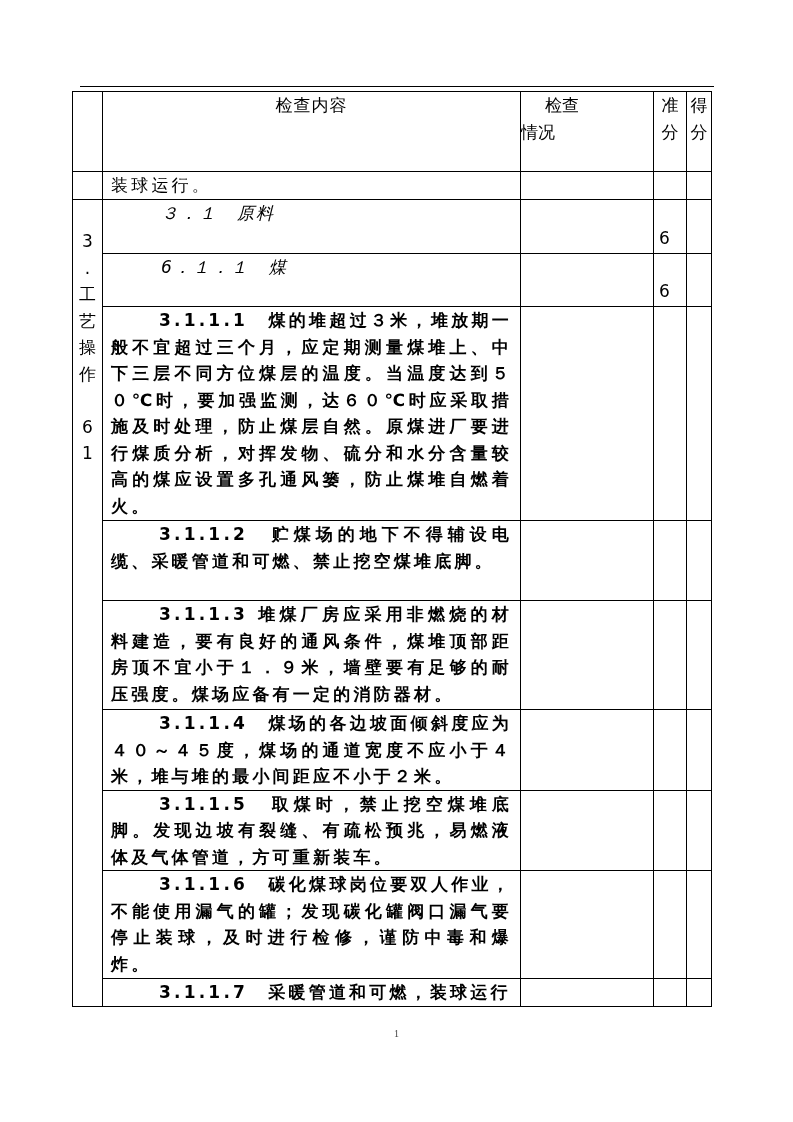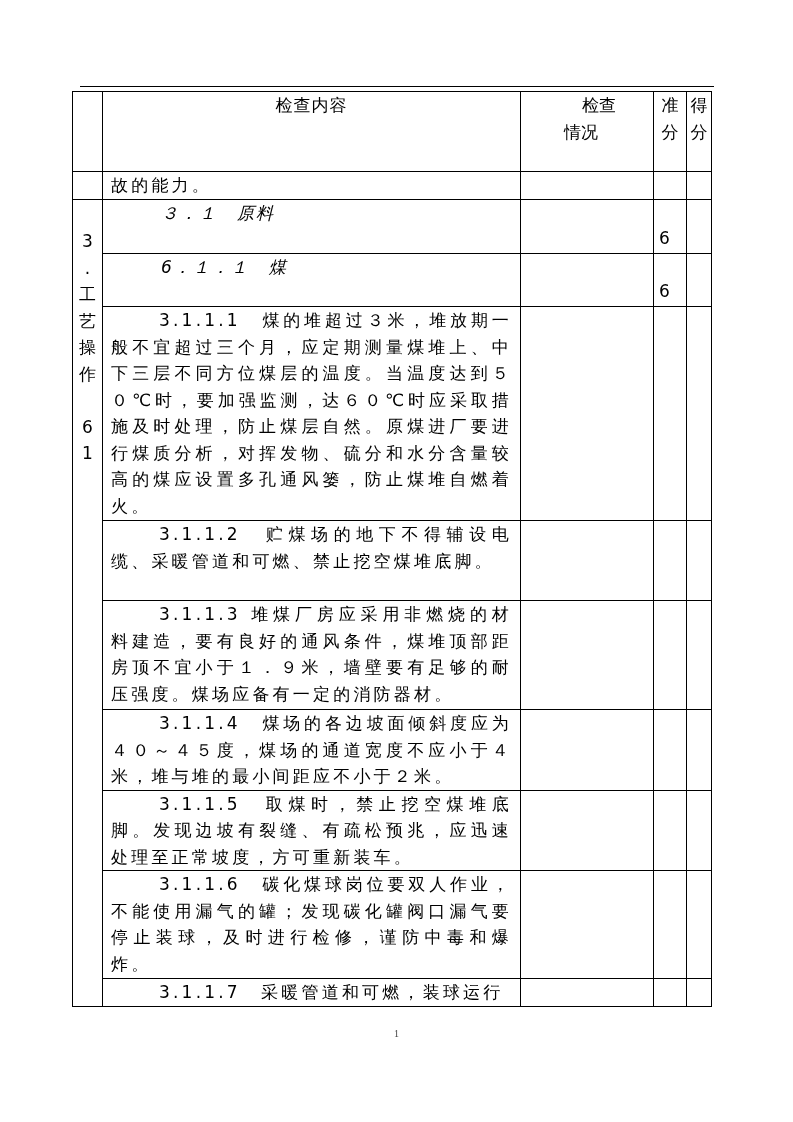--- a/index.html
+++ b/index.html
@@ -4,25 +4,25 @@
 <style>
   html, body { margin:0; padding:0; background:#ffffff; }
   body { width:793px; height:1122px; position:relative; overflow:hidden;
          font-family:"DejaVu Sans", "Liberation Sans", sans-serif; color:#000; }
   .top-rule { position:absolute; left:80px; top:86px; width:634px; height:1px; background:#000; }
   table.check { position:absolute; left:72px; top:91px; border-collapse:collapse; table-layout:fixed; }
   table.check td { border:1px solid #000; padding:0; vertical-align:top; font-size:17px; line-height:26.5px; }
   .c1 { width:30px; } .c2 { width:418px; } .c3 { width:133px; } .c4 { width:33px; } .c5 { width:25px; }
   .hdr td { height:79px; vertical-align:middle; }
   .hdr-content { text-align:center; font-size:18px; letter-spacing:1px; }
-  .hdr-status { text-align:center; font-size:18px; line-height:24px; }
+  .hdr-status { text-align:left; font-size:18px; line-height:24px; }
   .hdr-status span { display:block; }
   .hdr-small { font-size:18px; line-height:28px; text-align:center; overflow:hidden; white-space:nowrap; }
   .txt { padding:0 8px 0 8px !important; letter-spacing:3.2px; text-align:justify; }
-  .indent { text-indent:48px; }
+  .indent { text-indent:48px;font-weight:bold; }
   .sub { padding-left:58px !important; letter-spacing:2px;font-style:italic; }
   .score { vertical-align:bottom !important; font-size:17px; padding:0 0 2px 5px !important; }
   .side { text-align:center; vertical-align:top; font-size:18px; line-height:26.5px; padding-top:28px !important; }
   .side span { display:block; }
   .pageno { position:absolute; top:1028px; left:0; width:793px; text-align:center; font-family:"Liberation Serif", serif; font-size:10px; color:#444; }
 </style>
 </head>
 <body>
 
 <div class="top-rule"></div>
@@ -48,21 +48,21 @@
       <div>分</div>
     </td>
     <td class="hdr-small">
       <div>得</div>
       <div>分</div>
     </td>
   </tr>
 
   <tr style="height:28px">
     <td></td>
-    <td class="txt">故的能力。</td>
+    <td class="txt">装球运行。</td>
     <td></td>
     <td></td>
     <td></td>
   </tr>
 
   <tr style="height:54px">
     <td rowspan="10" class="side">
       <span>3</span>
       <span>.</span>
       <span>工</span>
@@ -108,21 +108,21 @@
   </tr>
 
   <tr style="height:80px">
     <td class="txt indent">3.1.1.4　煤场的各边坡面倾斜度应为４０～４５度，煤场的通道宽度不应小于４米，堆与堆的最小间距应不小于２米。</td>
     <td></td>
     <td></td>
     <td></td>
   </tr>
 
   <tr style="height:80px">
-    <td class="txt indent">3.1.1.5　取煤时，禁止挖空煤堆底脚。发现边坡有裂缝、有疏松预兆，应迅速处理至正常坡度，方可重新装车。</td>
+    <td class="txt indent">3.1.1.5　取煤时，禁止挖空煤堆底脚。发现边坡有裂缝、有疏松预兆，易燃液体及气体管道，方可重新装车。</td>
     <td></td>
     <td></td>
     <td></td>
   </tr>
 
   <tr style="height:108px">
     <td class="txt indent">3.1.1.6　碳化煤球岗位要双人作业，不能使用漏气的罐；发现碳化罐阀口漏气要停止装球，及时进行检修，谨防中毒和爆炸。</td>
     <td></td>
     <td></td>
     <td></td>

